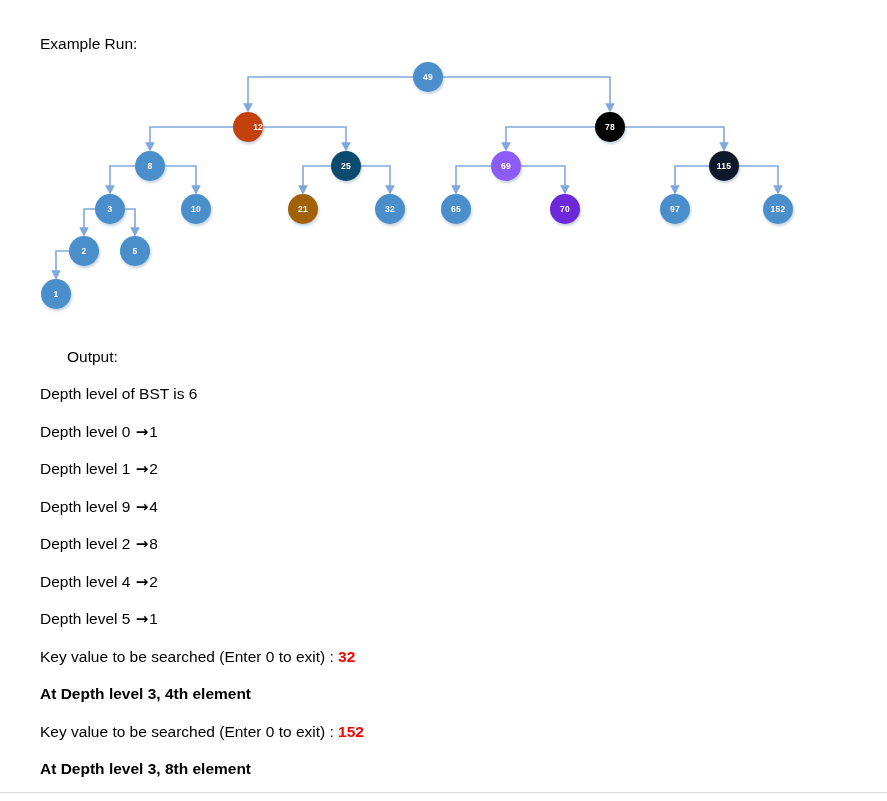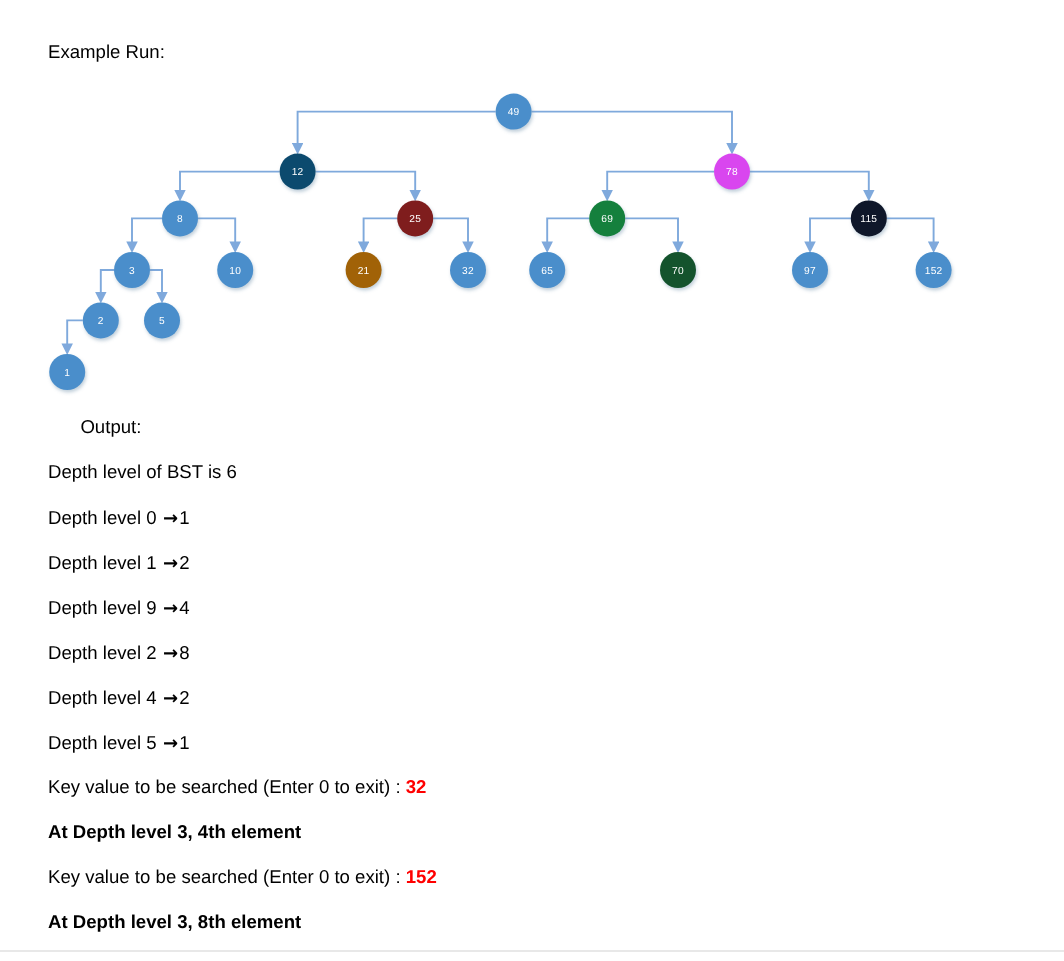--- a/index.html
+++ b/index.html
@@ -30,23 +30,24 @@
     color: #000;
     white-space: nowrap;
   }
 
   #example-run-heading { top: 34px; }
 
   
   #tree-figure {
     position: absolute;
     left: 0px;
-    top: 70px;
+    top: 54px;
     width: 860px;
     height: 265px;
+    font-weight: bold;
   }
   #tree-svg {
     position: absolute;
     left: 0;
     top: 0;
     width: 860px;
     height: 265px;
   }
   .tree-node {
     position: absolute;
@@ -125,54 +126,54 @@
         <path d="M 709 112 H 675 V 136" fill="none" stroke="#7fa9dc" stroke-width="1.6" marker-end="url(#arrowhead)"></path>
         <path d="M 739 112 H 778 V 136" fill="none" stroke="#7fa9dc" stroke-width="1.6" marker-end="url(#arrowhead)"></path>
         <path d="M 95 155 H 84 V 178" fill="none" stroke="#7fa9dc" stroke-width="1.6" marker-end="url(#arrowhead)"></path>
         <path d="M 125 155 H 135 V 178" fill="none" stroke="#7fa9dc" stroke-width="1.6" marker-end="url(#arrowhead)"></path>
         <path d="M 69 197 H 56 V 221" fill="none" stroke="#7fa9dc" stroke-width="1.6" marker-end="url(#arrowhead)"></path>
       </svg>
     <div id="tree-nodes">
         <div class="tree-node" style="left: 413px; top: 8px; background: rgb(74, 142, 203); color: rgb(255, 255, 255);">
           <span>49</span>
         </div>
-        <div class="tree-node" style="left: 233px; top: 58px; background: #0c4a6e; color: rgb(255, 255, 255);">
+        <div class="tree-node" style="left: 233px; top: 58px; background: #c2410c; color: rgb(255, 255, 255); justify-content: flex-end;">
           <span>12</span>
         </div>
-        <div class="tree-node" style="left: 595px; top: 58px; background: #d946ef; color: rgb(255, 255, 255);">
+        <div class="tree-node" style="left: 595px; top: 58px; background: #000000; color: rgb(255, 255, 255);">
           <span>78</span>
         </div>
         <div class="tree-node" style="left: 135px; top: 97px; background: rgb(74, 142, 203); color: rgb(255, 255, 255);">
           <span>8</span>
         </div>
-        <div class="tree-node" style="left: 331px; top: 97px; background: #7f1d1d; color: rgb(255, 255, 255);">
+        <div class="tree-node" style="left: 331px; top: 97px; background: #0c4a6e; color: rgb(255, 255, 255);">
           <span>25</span>
         </div>
-        <div class="tree-node" style="left: 491px; top: 97px; background: #15803d; color: rgb(255, 255, 255);">
+        <div class="tree-node" style="left: 491px; top: 97px; background: #8b5cf6; color: rgb(255, 255, 255);">
           <span>69</span>
         </div>
         <div class="tree-node" style="left: 709px; top: 97px; background: #0f172a; color: rgb(255, 255, 255);">
           <span>115</span>
         </div>
         <div class="tree-node" style="left: 95px; top: 140px; background: rgb(74, 142, 203); color: rgb(255, 255, 255);">
           <span>3</span>
         </div>
         <div class="tree-node" style="left: 181px; top: 140px; background: rgb(74, 142, 203); color: rgb(255, 255, 255); text-align: center;">
           <span>10</span>
         </div>
         <div class="tree-node" style="left: 288px; top: 140px; background: #a16207; color: rgb(255, 255, 255);">
           <span>21</span>
         </div>
         <div class="tree-node" style="left: 375px; top: 140px; background: rgb(74, 142, 203); color: rgb(255, 255, 255);">
           <span>32</span>
         </div>
         <div class="tree-node" style="left: 441px; top: 140px; background: rgb(74, 142, 203); color: rgb(255, 255, 255);">
           <span>65</span>
         </div>
-        <div class="tree-node" style="left: 550px; top: 140px; background: #14532d; color: rgb(255, 255, 255);">
+        <div class="tree-node" style="left: 550px; top: 140px; background: #6d28d9; color: rgb(255, 255, 255);">
           <span>70</span>
         </div>
         <div class="tree-node" style="left: 660px; top: 140px; background: rgb(74, 142, 203); color: rgb(255, 255, 255);">
           <span>97</span>
         </div>
         <div class="tree-node" style="left: 763px; top: 140px; background: rgb(74, 142, 203); color: rgb(255, 255, 255);">
           <span>152</span>
         </div>
         <div class="tree-node" style="left: 69px; top: 182px; background: rgb(74, 142, 203); color: rgb(255, 255, 255);">
           <span>2</span>

